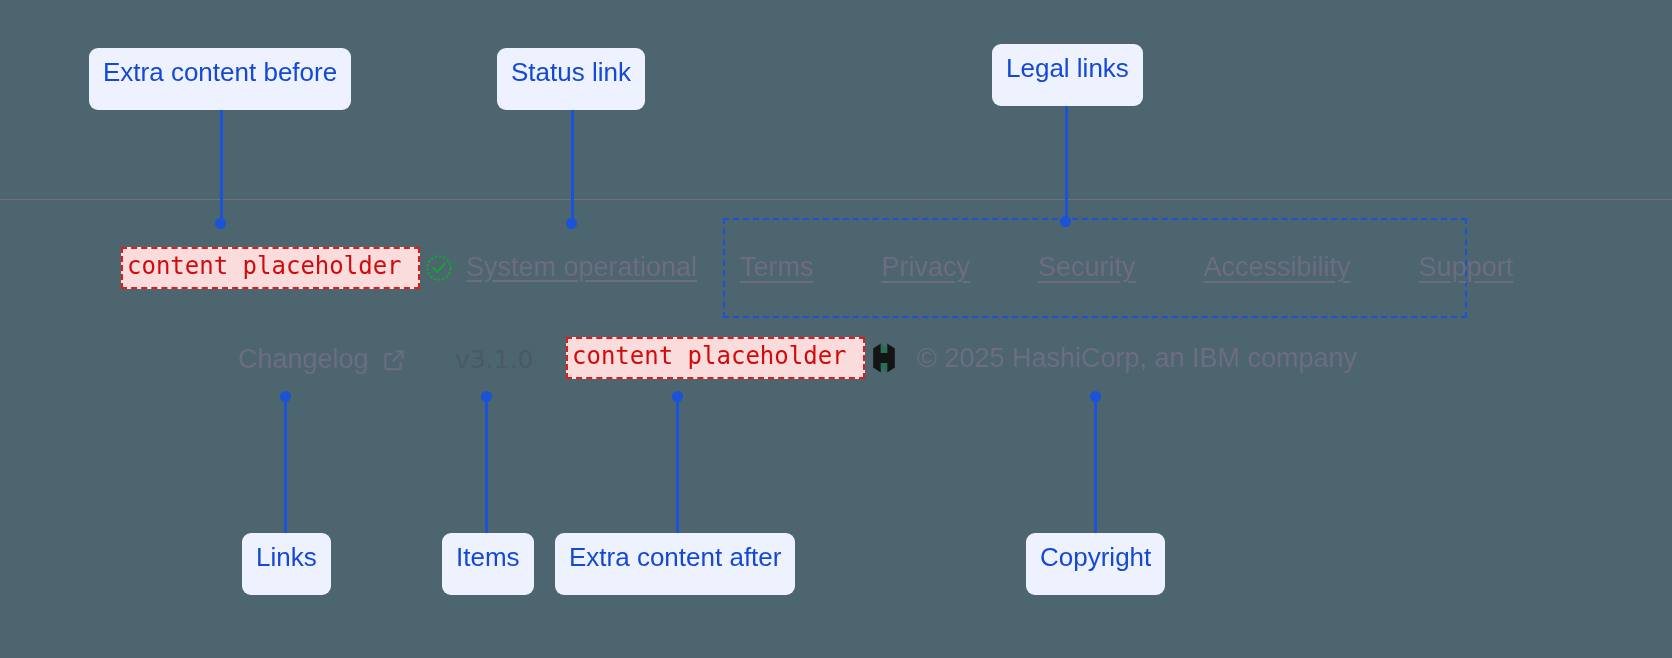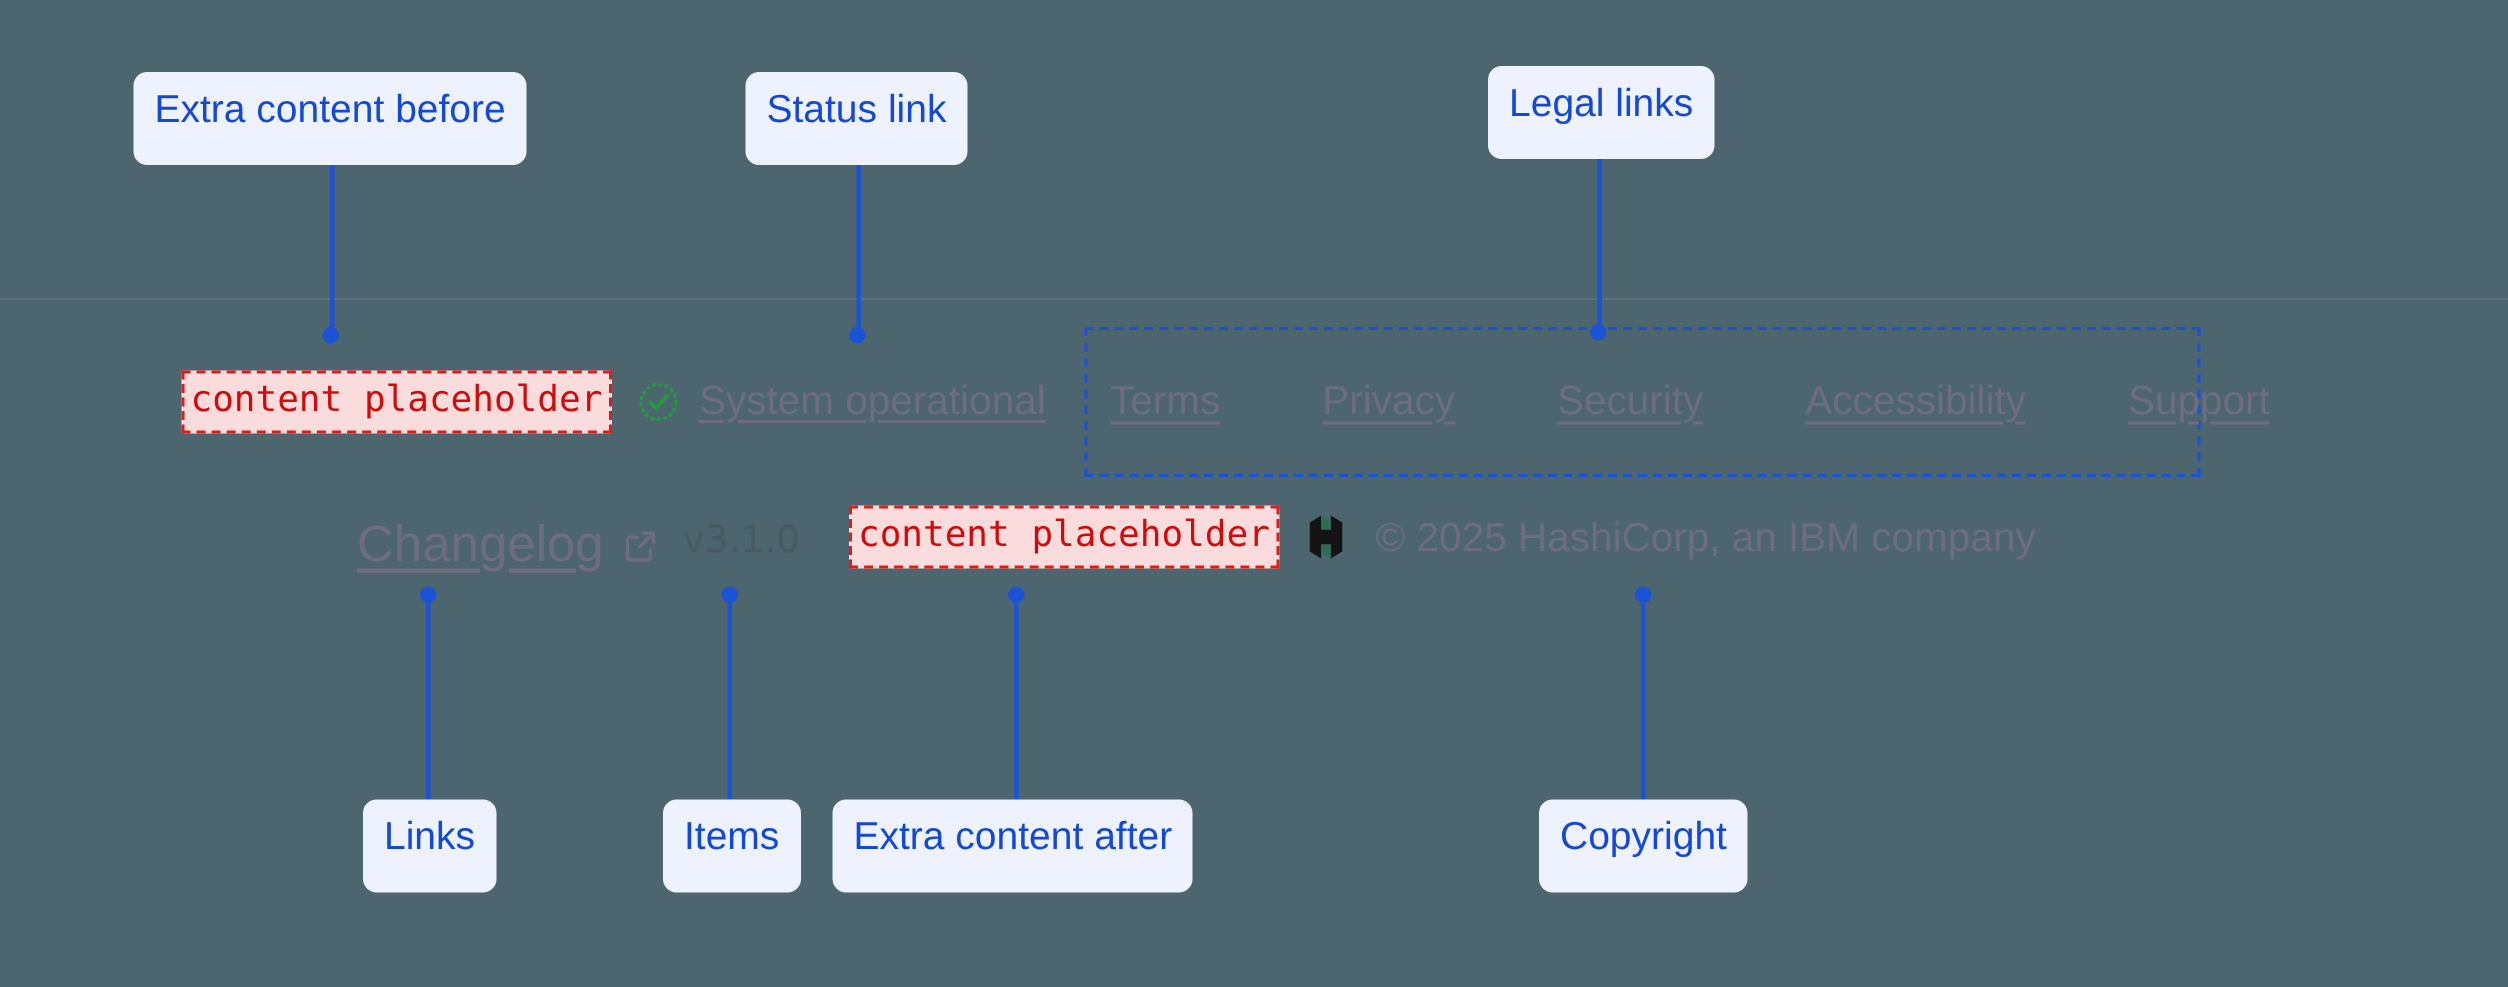--- a/index.html
+++ b/index.html
@@ -42,21 +42,21 @@
   }
 
   
   .placeholder {
     position:absolute;
     font-family:"DejaVu Sans Mono", monospace;
     font-size:24px;
     color:#d10b0b;
     background:#fbdcdc;
     border:2px dashed #e01b1b;
-    padding:4px 4px 6px 4px;
+    padding:4px 16px 6px 4px;
     white-space:nowrap;
     line-height:1.15;
   }
 
   
   .status-row { position:absolute; display:flex; align-items:center; gap:13px; }
   .status-icon { width:28px; height:28px; display:block; }
   .status-text {
     font-size:27px;
     color:#6d6c81;
@@ -80,23 +80,22 @@
   .legal-link {
     font-size:27px;
     color:#6d6c81;
     text-decoration:underline;
     text-underline-offset:5px;
     white-space:nowrap;
   }
 
   .changelog-row { position:absolute; display:flex; align-items:center; gap:12px; }
   .changelog-text {
-    font-size:34px;
+    font-size:27px;
     color:#6d6c81;
-    text-decoration:underline;
     text-underline-offset:5px;
   }
   .ext-icon { width:26px; height:26px; display:block; }
 
   .version {
     position:absolute;
     font-size:25px;
     color:#4a5a60;
     font-family:"DejaVu Sans", sans-serif;
     white-space:nowrap;

